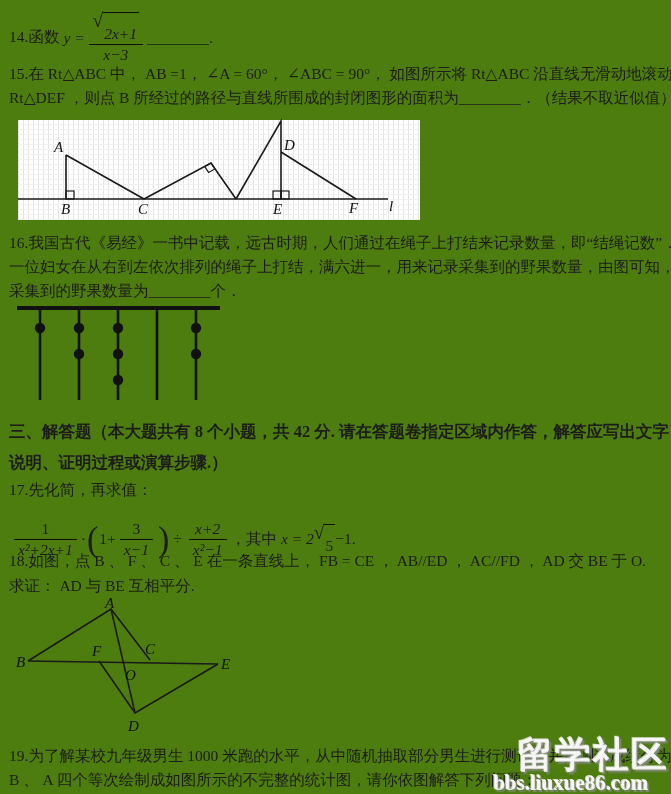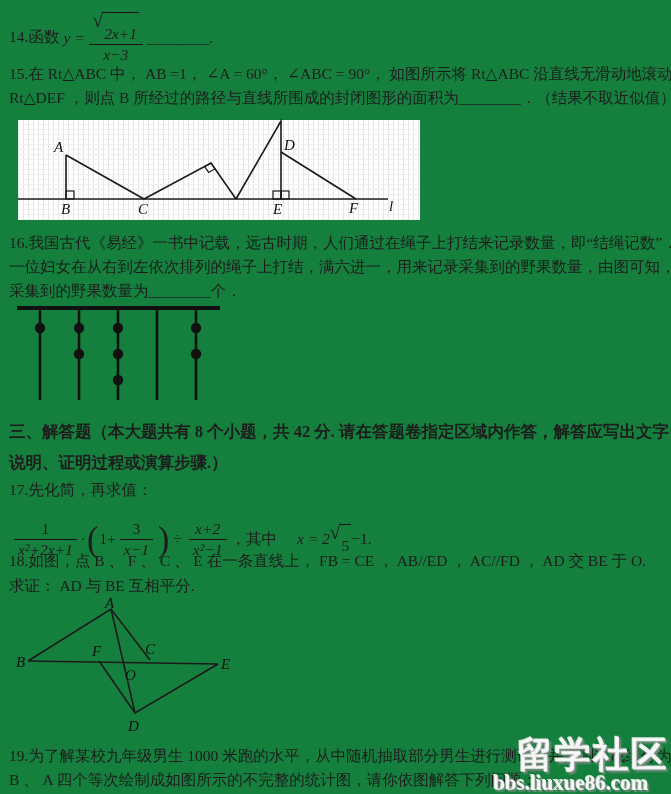--- a/index.html
+++ b/index.html
@@ -1,17 +1,17 @@
 <!DOCTYPE html>
 <html><head>
 <meta charset="utf-8">
 <style>
   html,body{margin:0;padding:0;background:#ffffff;}
   #page{
-    position:relative;width:671px;height:794px;overflow:hidden;background:#15803d;
+    position:relative;width:671px;height:794px;overflow:hidden;background:#4d7c0f;
     font-family:"Liberation Serif","DejaVu Serif",serif;
     color:#1c1c1c;font-size:15.5px;
   }
   .abs{position:absolute;}
   .line{white-space:nowrap;line-height:24px;}
   .mi{font-style:italic;}
   
   .mrow{display:flex;align-items:center;white-space:nowrap;}
   .frac{display:inline-block;text-align:center;margin:0 4px;line-height:1.15;}
   .frac .num{display:block;border-bottom:1px solid #111;padding:0 4px 1px 4px;}
@@ -150,21 +150,21 @@
       <span class="num">3</span>
       <span class="den mi">x−1</span>
     </span>
     <span class="bigp">)</span>
     <span style="margin:0 3px;">÷</span>
     <span class="frac">
       <span class="num mi">x+2</span>
       <span class="den mi">x²−1</span>
     </span>
     <span>，其中</span>
-    <span class="mi" style="margin-left:20px;">x = 2</span>
+    <span class="mi" style="margin-left:4px;">x = 2</span>
     <span class="sqrt">
         <span class="sign">√</span>
         <span class="rad">5</span>
       </span>
     <span>−1.</span>
   </div>
 
   <div class="abs" style="left:9px;top:548px;">
     <div class="line" style="line-height:25px;">18.如图，点 B 、 F 、 C 、 E 在一条直线上， FB = CE ， AB//ED ， AC//FD ， AD 交 BE 于 O.</div>
     <div class="line" style="line-height:25px;">求证： AD 与 BE 互相平分.</div>

